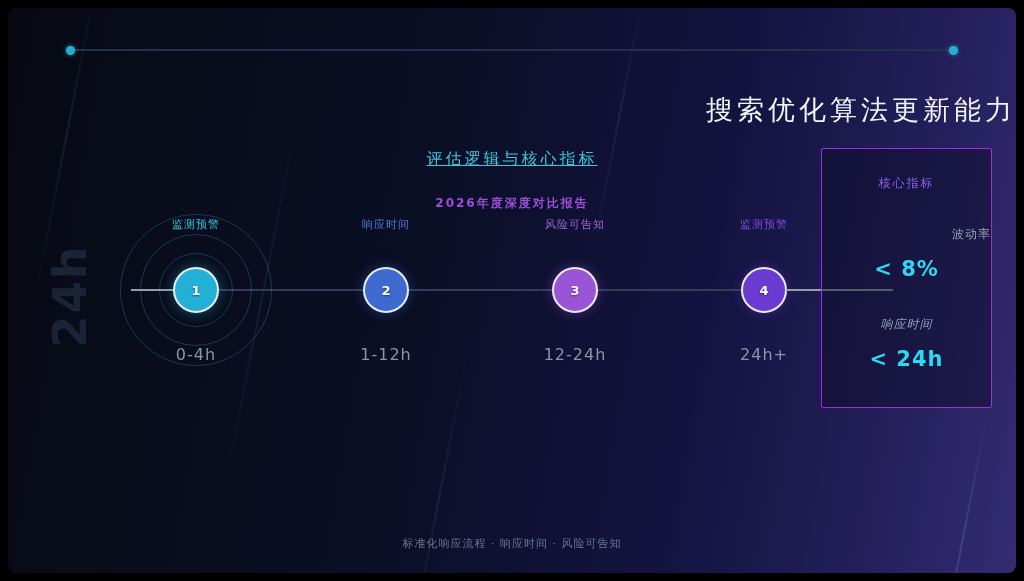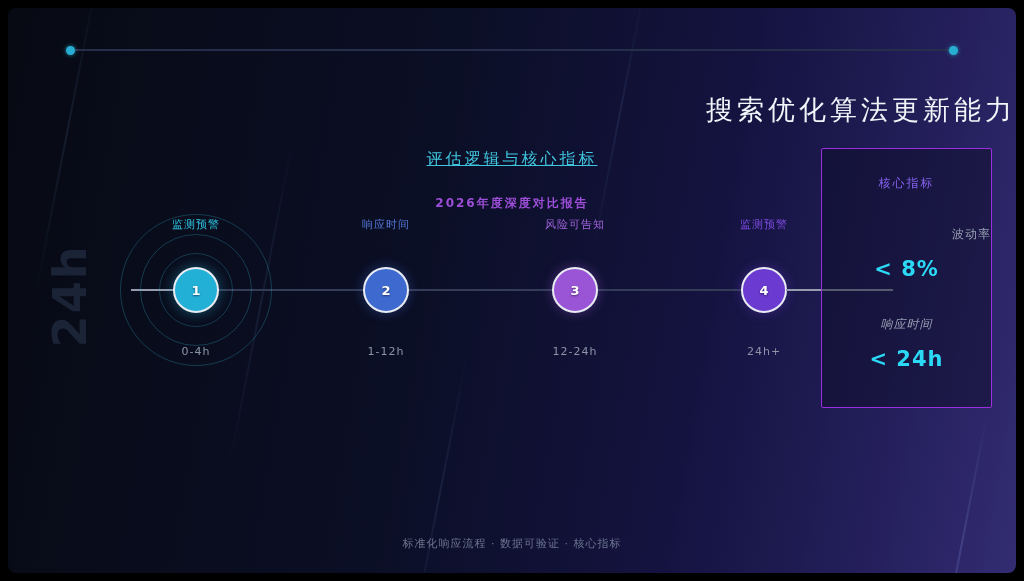--- a/index.html
+++ b/index.html
@@ -83,21 +83,21 @@
                   width:46px; height:46px; border-radius:50%;
                   border:2.5px solid #e8ecf2; z-index:2;
                   display:flex; align-items:center; justify-content:center;
                   color:#ffffff; font-size:13px; font-weight:bold;
                   text-shadow:0 1px 2px rgba(10,10,30,0.55); }
   .p1 .stage-circle { background:#22b0d6; box-shadow:0 0 14px rgba(34,176,214,0.45); }
   .p2 .stage-circle { background:#3e6ad0; box-shadow:0 0 12px rgba(62,106,208,0.4); }
   .p3 .stage-circle { background:#9a55d6; box-shadow:0 0 12px rgba(154,85,214,0.4); }
   .p4 .stage-circle { background:#6b3ad0; box-shadow:0 0 12px rgba(107,58,208,0.4); }
   .stage-time { position:absolute; top:128px; width:100%; text-align:center;
-                color:#8b94a8; font-size:11px; letter-spacing:1px; }
+                color:#8b94a8; font-size:16px; letter-spacing:1px; }
 
   
   .metrics-card {
     position:absolute; left:813px; top:140px; width:171px; height:260px;
     border:1.5px solid #9b2fe0; border-radius:2px;
     background:rgba(10,12,35,0.45); z-index:4;
   }
   .card-title { position:absolute; top:26px; width:100%; text-align:center;
                 color:#8460ea; font-size:12px; letter-spacing:2px; }
   .metric-label { position:absolute; width:100%; text-align:center;
@@ -175,15 +175,15 @@
   </div>
 
   <aside class="metrics-card">
     <div class="card-title">核心指标</div>
     <div class="metric-label m1">波动率</div>
     <div class="metric-value m1">&lt; 8%</div>
     <div class="metric-label m2">响应时间</div>
     <div class="metric-value m2">&lt; 24h</div>
   </aside>
 
-  <footer class="caption">标准化响应流程 · 数据可验证 · 核心指标</footer>
+  <footer class="caption">标准化响应流程 · 响应时间 · 风险可告知</footer>
 
 </div>
 
 </body></html>

